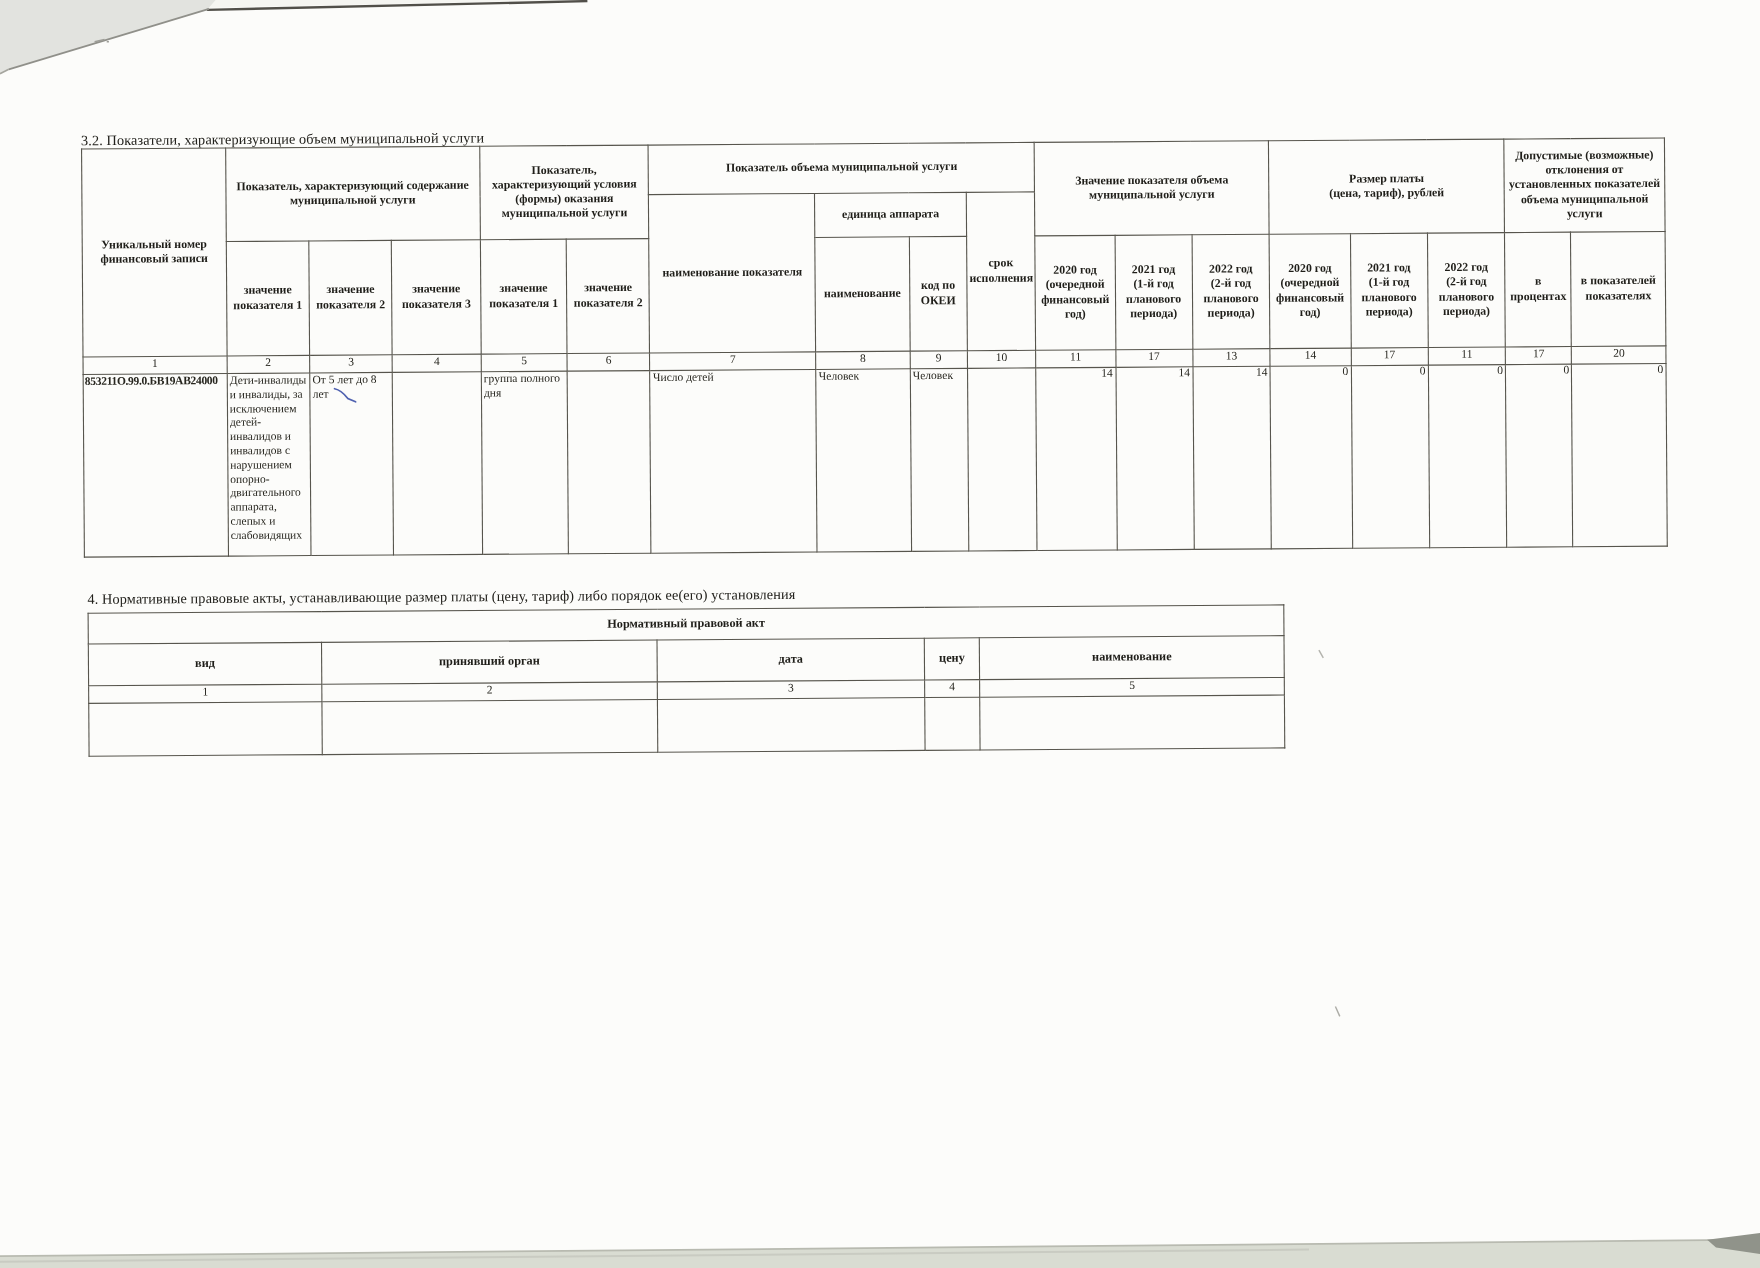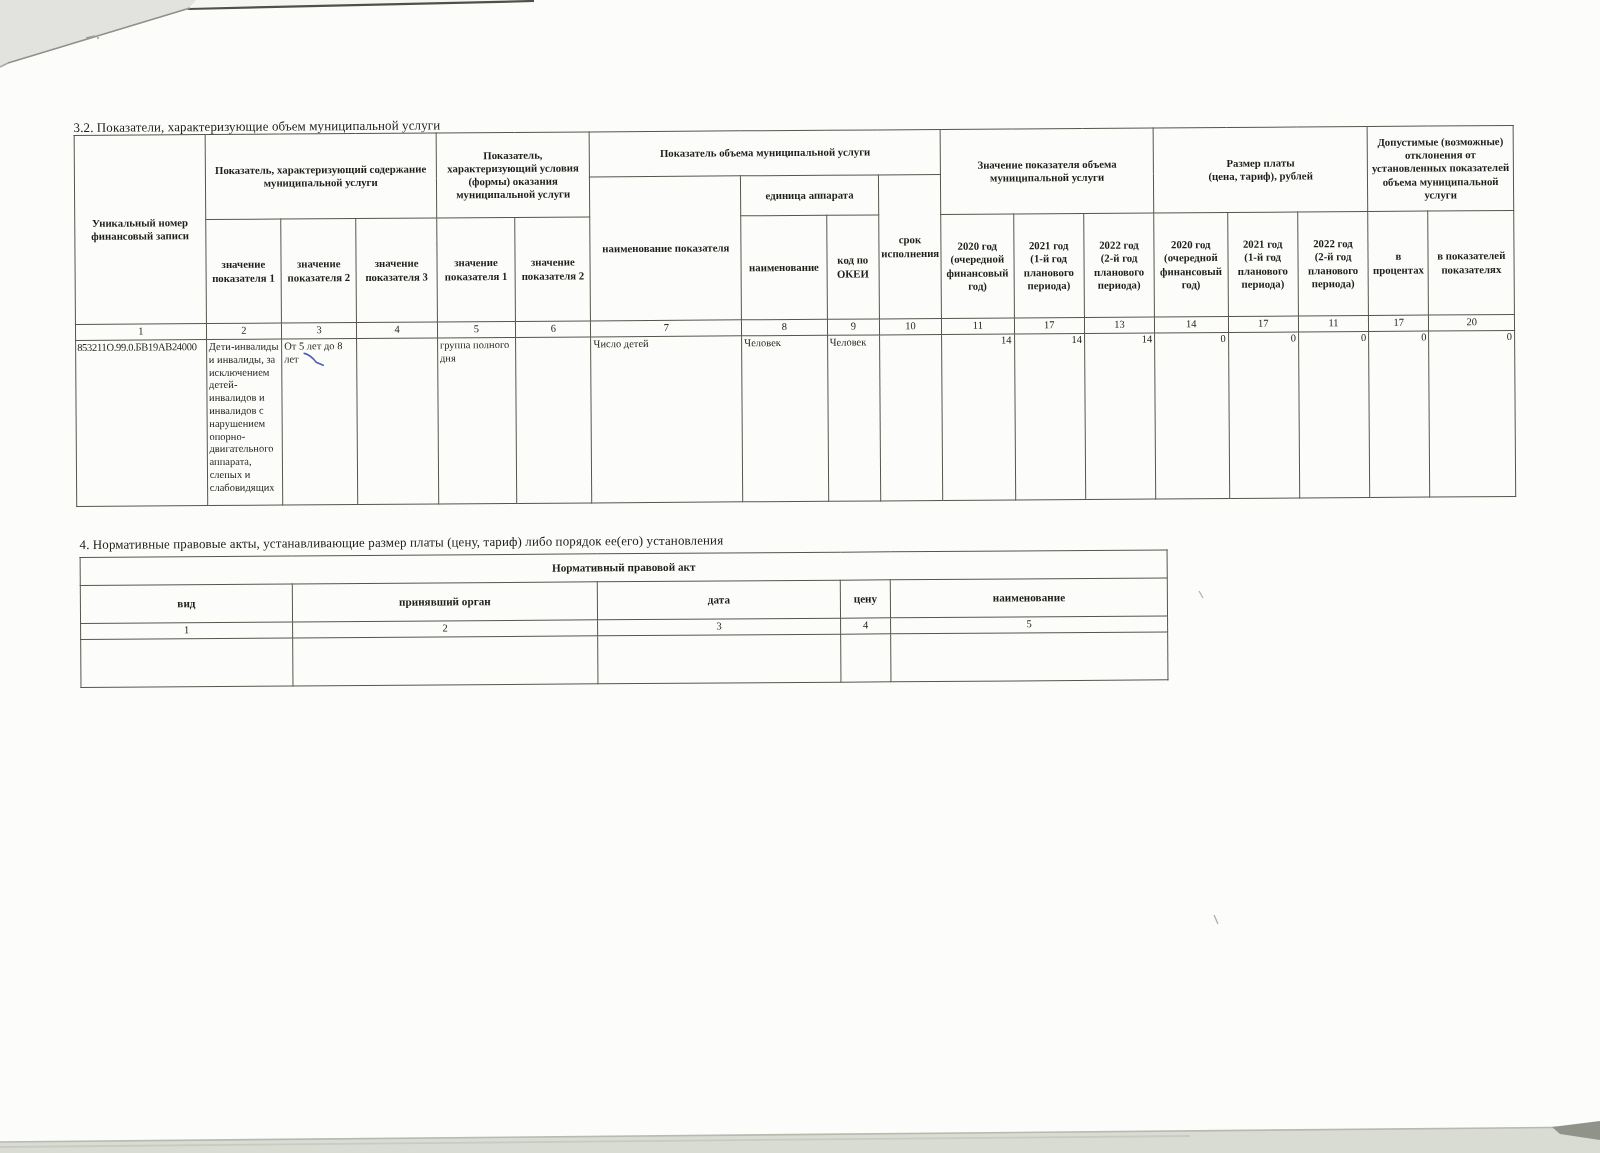--- a/index.html
+++ b/index.html
@@ -42,21 +42,21 @@
     font-weight: bold; text-align: center; vertical-align: middle;
     font-size: 10.8px; color: #1f1e19;
   }
   .t1 .num { text-align: center; vertical-align: middle; font-weight: normal; font-size: 10.5px; }
   .t1 .val { text-align: right; vertical-align: top; padding: 0 2px; line-height: 1.05; }
   .t1 tr.r1 { height: 45px; }
   .t1 tr.r2 { height: 40px; }
   .t1 tr.r3 { height: 104px; }
   .t1 tr.r4 { height: 16px; }
   .t1 tr.r5 { height: 166px; }
-  .t1 td.regnum { letter-spacing: -0.3px; padding: 1px; }
+  .t1 td.regnum { letter-spacing: -0.3px; padding: 1px; font-weight: bold; }
   .t1 td.rel { position: relative; }
   .pen-mark { position: absolute; left: 20px; top: 12px; opacity: 0.9; }
 
   
   .t2 { position: absolute; left: 78px; top: 557px; width: 1087px; }
   .t2 td { font-size: 11px; }
   .t2 .gh {
     font-weight: bold; text-align: center; vertical-align: middle;
     font-size: 11.2px; color: #1f1e19;
   }

